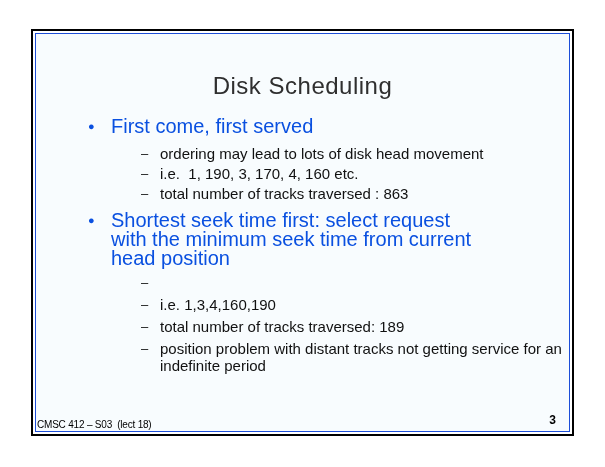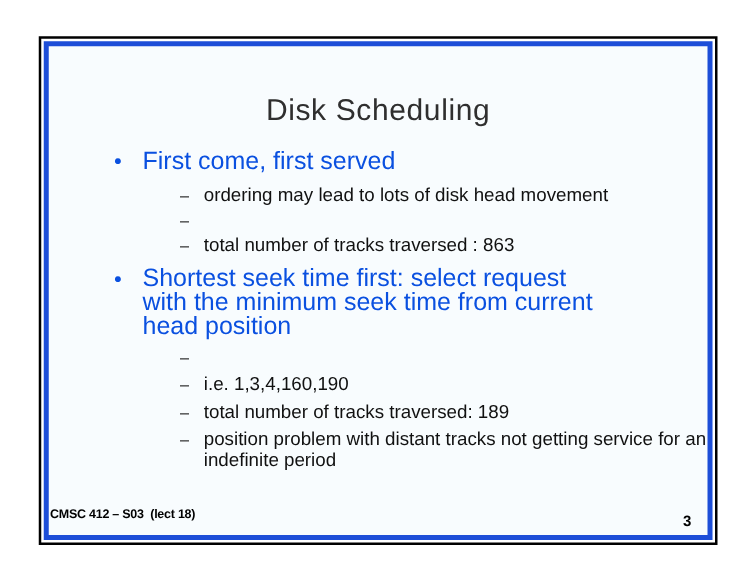--- a/index.html
+++ b/index.html
@@ -19,21 +19,21 @@
     height: 403px;
     border: 2px solid #000000;
     background: #ffffff;
   }
   .slide-inner {
     position: absolute;
     left: 2px;
     top: 2px;
     right: 2px;
     bottom: 2px;
-    border: 4px solid #1d4ed8;
+    border: 1px solid #1d4ed8;
     background: #f8fcfe;
   }
   .slide-title {
     margin: 38px 0 0 0;
     text-align: center;
     font-size: 24px;
     line-height: 28px;
     font-weight: normal;
     color: #2f2f2f;
     letter-spacing: 0.5px;
@@ -78,23 +78,23 @@
   .l2-text {
     font-size: 15px;
     line-height: 17px;
     color: #111111;
     max-width: 402px;
     white-space: pre-wrap;
   }
   .slide-footer {
     position: absolute;
     left: 1px;
-    bottom: 11px;
+    bottom: 1px;
     font-size: 10px;
-    font-weight: bold;
+    font-weight: normal;
     color: #000000;
     white-space: pre;
     letter-spacing: -0.2px;
   }
   .page-number {
     position: absolute;
     right: 13px;
     bottom: 4px;
     font-size: 12px;
     font-weight: bold;
@@ -114,20 +114,21 @@
         <span class="l1-marker">●</span>
         <span class="l1-text">First come, first served</span>
       </div>
       <div class="sub-list-1">
         <div class="l2-row">
           <span class="l2-marker">–</span>
           <span class="l2-text">ordering may lead to lots of disk head movement</span>
         </div>
         <div class="l2-row">
           <span class="l2-marker">–</span>
+          <span class="l2-text">i.e.  1, 190, 3, 170, 4, 160 etc.</span>
         </div>
         <div class="l2-row">
           <span class="l2-marker">–</span>
           <span class="l2-text">total number of tracks traversed : 863</span>
         </div>
       </div>
     </div>
 
     <div class="bullet-group-2">
       <div class="l1-row">

